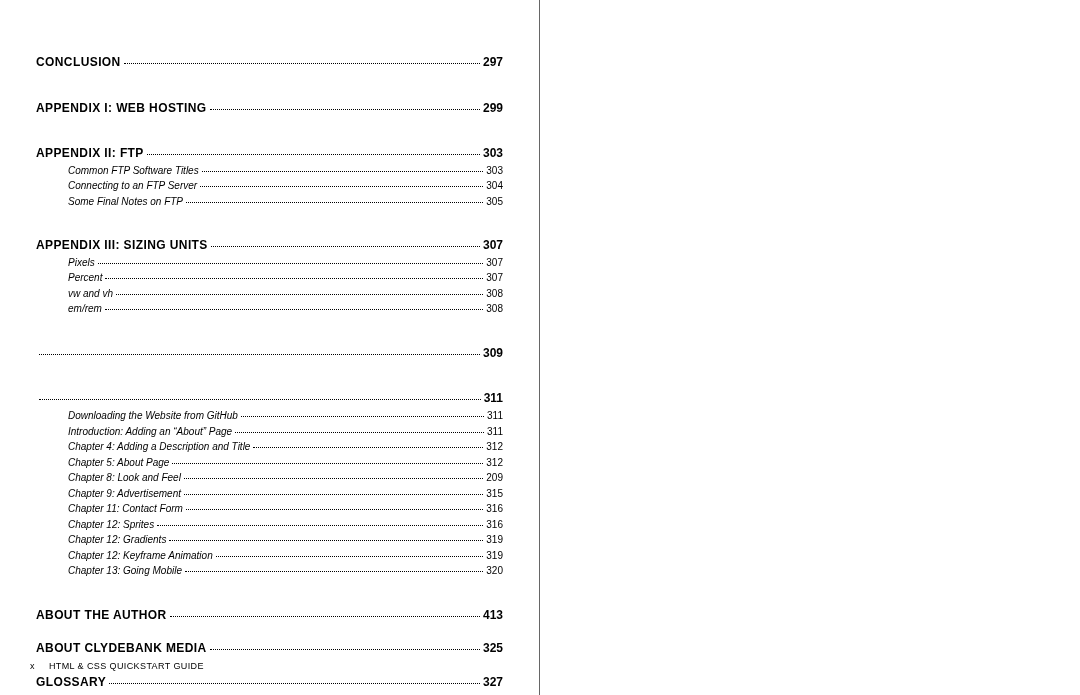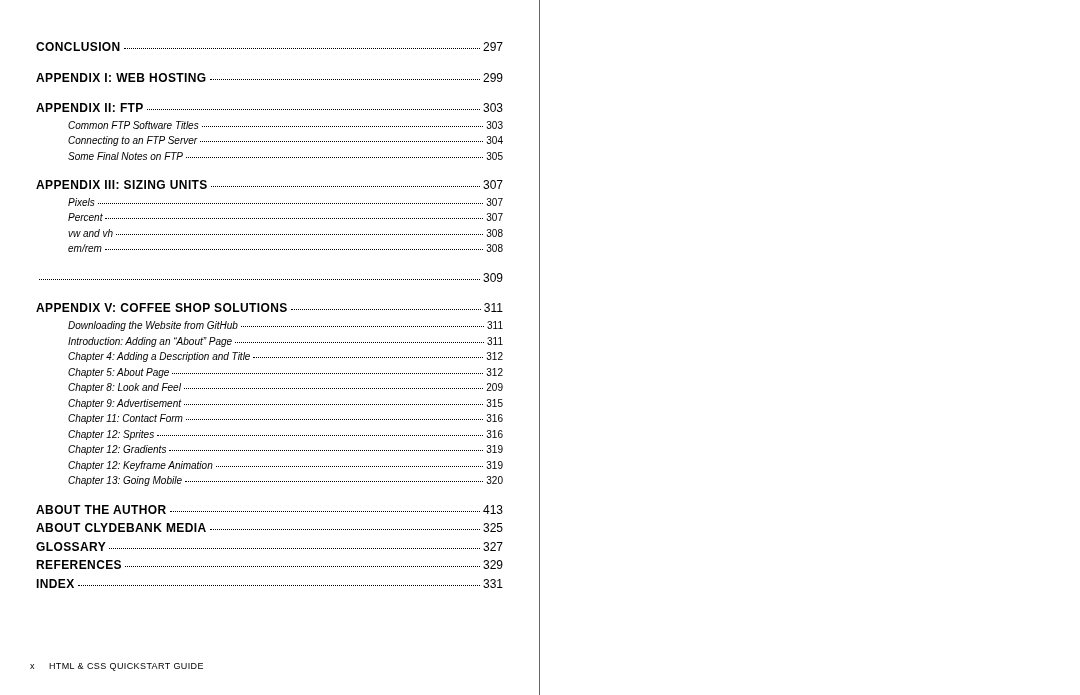--- a/index.html
+++ b/index.html
@@ -59,22 +59,23 @@
     position: relative;
     top: -2px;
   }
   .toc-line.sub .toc-dots {
     border-bottom: 1px dotted #000;
   }
   .toc-page {
     flex: 0 0 auto;
   }
   .toc-line.chapter .toc-page {
-    font-weight: 400;
+    font-weight: 700;
     letter-spacing: 0;
+    margin-top: 15px;
   }
   .toc-line.sub .toc-page {
     font-style: normal;
   }
   .end-group .toc-line.chapter {
     line-height: 1.55;
   }
   .footer {
     position: absolute;
     left: 30px;
@@ -163,21 +164,20 @@
           </div>
         </div>
         <div class="section">
           <div class="toc-line chapter">
             <span class="toc-dots"></span>
             <span class="toc-page">309</span>
           </div>
         </div>
         <div class="section">
           <div class="toc-line chapter">
-            <span class="toc-title">APPENDIX V: COFFEE SHOP SOLUTIONS</span>
             <span class="toc-dots"></span>
             <span class="toc-page">311</span>
           </div>
           <div class="toc-line sub">
             <span class="toc-title">Downloading the Website from GitHub</span>
             <span class="toc-dots"></span>
             <span class="toc-page">311</span>
           </div>
           <div class="toc-line sub">
             <span class="toc-title">Introduction: Adding an “About” Page</span>

